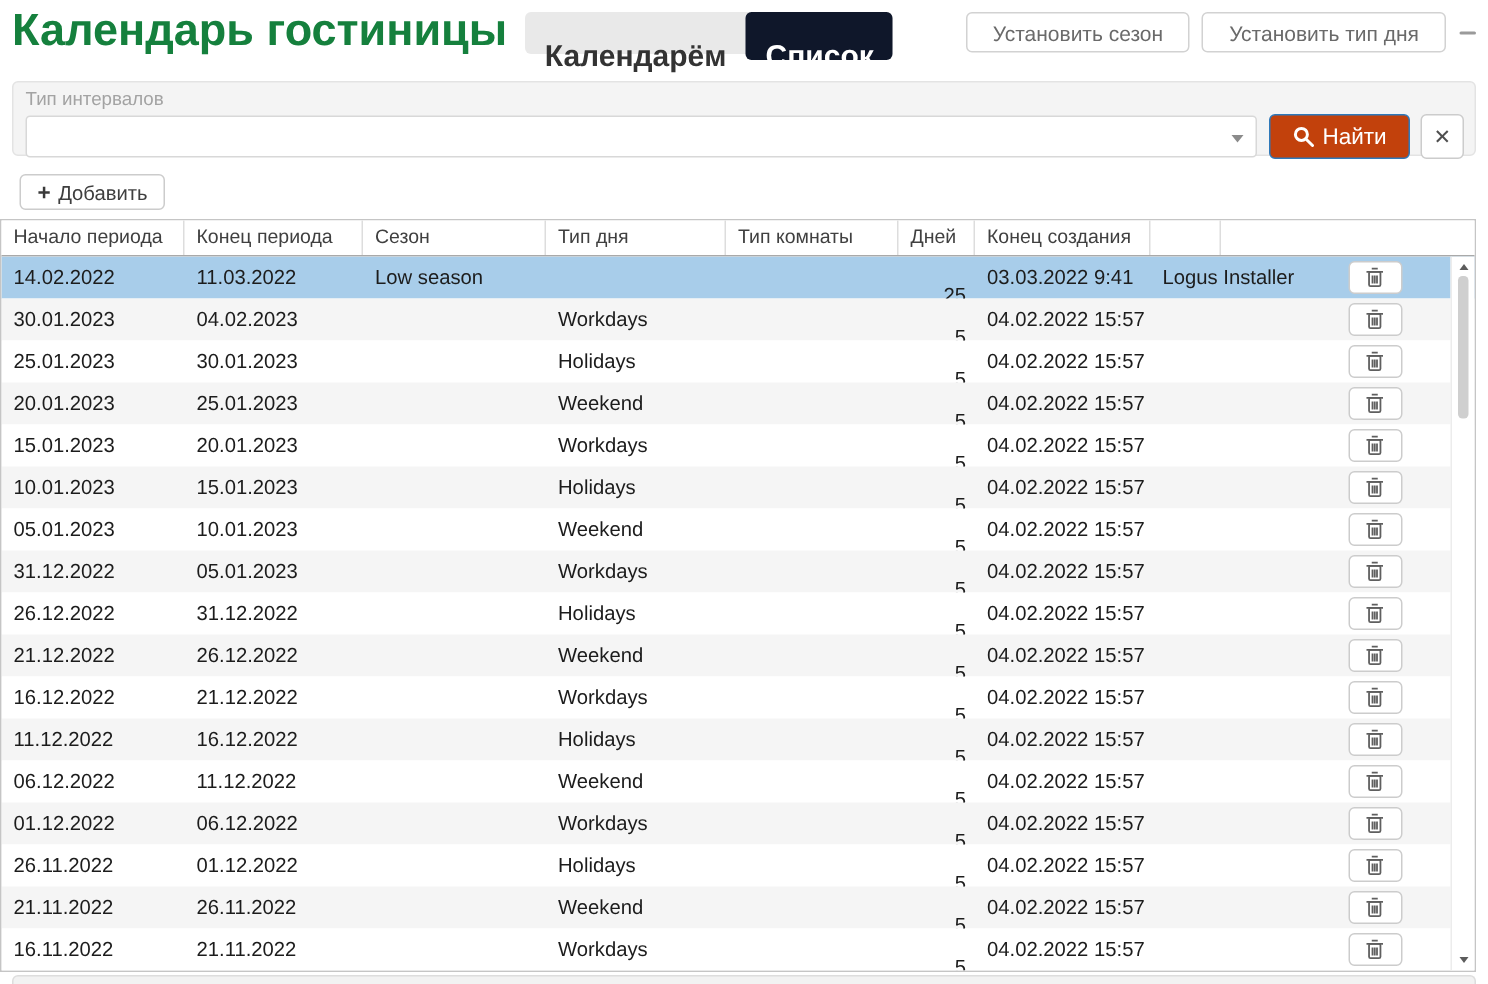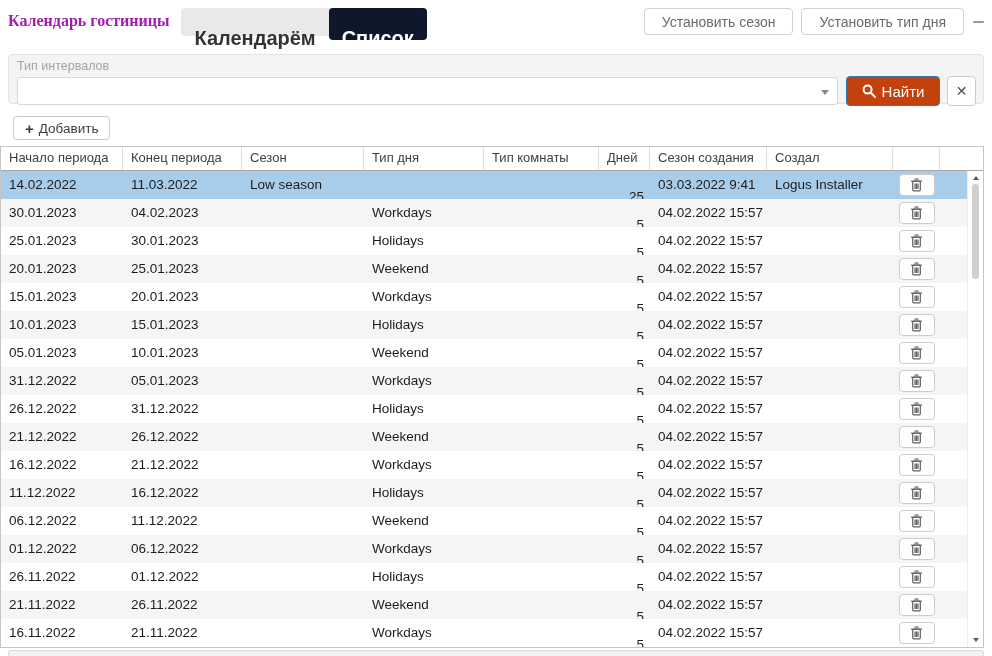--- a/index.html
+++ b/index.html
@@ -4,21 +4,21 @@
 <style>
   * { box-sizing: border-box; }
   html,body { margin:0; padding:0; }
   body {
     width:992px; height:656px; overflow:hidden;
     background:#fff; font-family:"Liberation Sans","DejaVu Sans",sans-serif;
     color:#1c1c1c; position:relative;
   }
   
   .top-row { display:flex; align-items:flex-start; padding:6px 8px 0 8px; height:44px; }
-  .page-title { font-size:16px; font-weight:700; color:#a21caf; margin:0; line-height:30px; white-space:nowrap;font-family:Liberation Serif, serif; }
+  .page-title { font-size:30px; font-weight:700; color:#15803d; margin:0; line-height:30px; white-space:nowrap; }
   .toggle-group { margin-left:12px; margin-top:2px; background:#e9e9e9; border-radius:4px; display:flex; height:28px; align-items:stretch; }
   .toggle-item { padding:16px 13px; font-size:20px; color:#333; line-height:28px; border-radius:4px; cursor:pointer; white-space:nowrap;font-weight:bold; }
   .toggle-item.active { background:#0f172a; color:#fff; }
   .flex-spacer { flex:1; }
   .hdr-btn { height:27px; margin-top:2px; padding:0 17px; background:#fff; border:1px solid #d2d2d2; border-radius:4px;
              color:#6a6a6a; font-size:14px; white-space:nowrap; cursor:pointer; font-family:inherit; }
   .hdr-btn + .hdr-btn { margin-left:8px; }
   .dash-handle { width:11px; height:2px; background:#9a9a9a; margin:15px 0 0 9px; border-radius:1px; }
   
   .filter-panel { margin:10px 8px 0 8px; background:#f4f4f4; border:1px solid #e3e3e3; border-radius:4px;
@@ -107,22 +107,21 @@
 </div>
 
 <div class="grid">
   <div class="thead">
     <div class="th c0">Начало периода</div>
     <div class="th c1">Конец периода</div>
     <div class="th c2">Сезон</div>
     <div class="th c3">Тип дня</div>
     <div class="th c4">Тип комнаты</div>
     <div class="th c5">Дней</div>
-    <div class="th c6">Сезон создания</div>
-    <div class="th c7">Создал</div>
+    <div class="th c6">Конец создания</div>
     <div class="th c8"></div>
     <div class="th c9"></div>
   </div>
   <div class="tbody">
 
     <div class="tr sel">
         <div class="td c0">14.02.2022</div>
         <div class="td c1">11.03.2022</div>
         <div class="td c2">Low season</div>
         <div class="td c3"></div>

